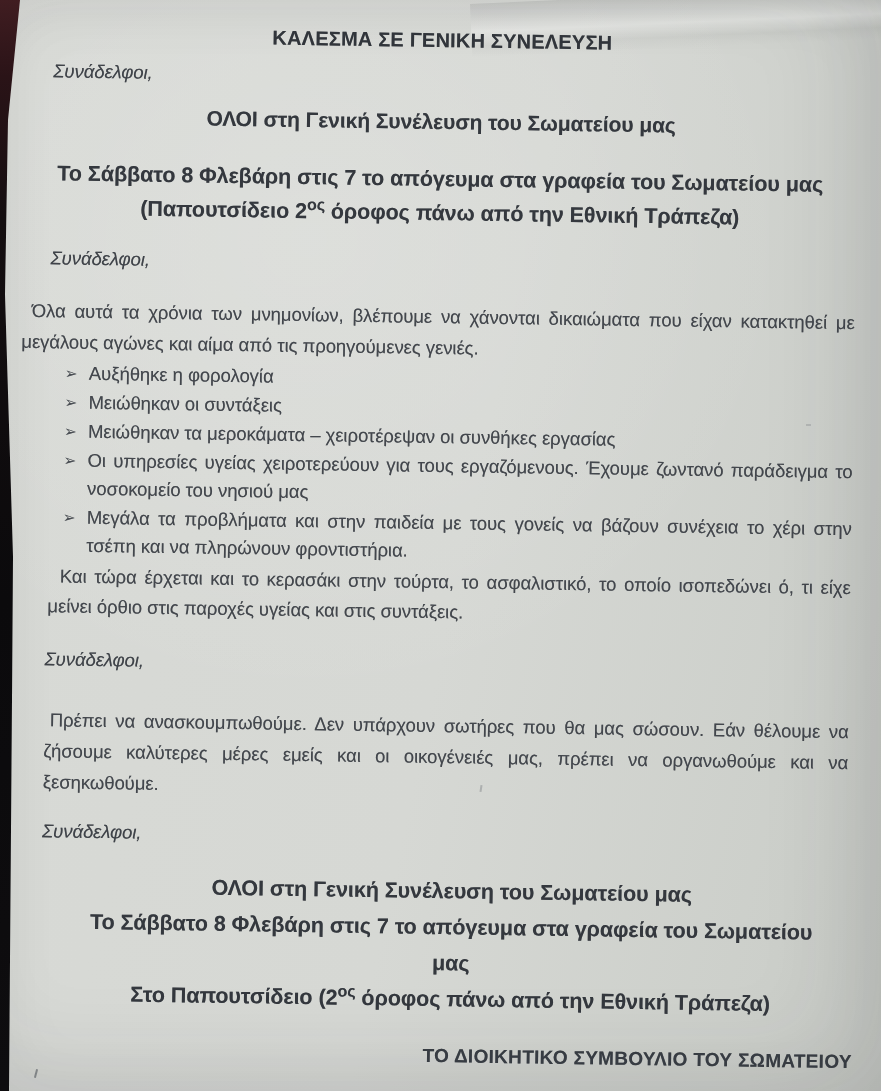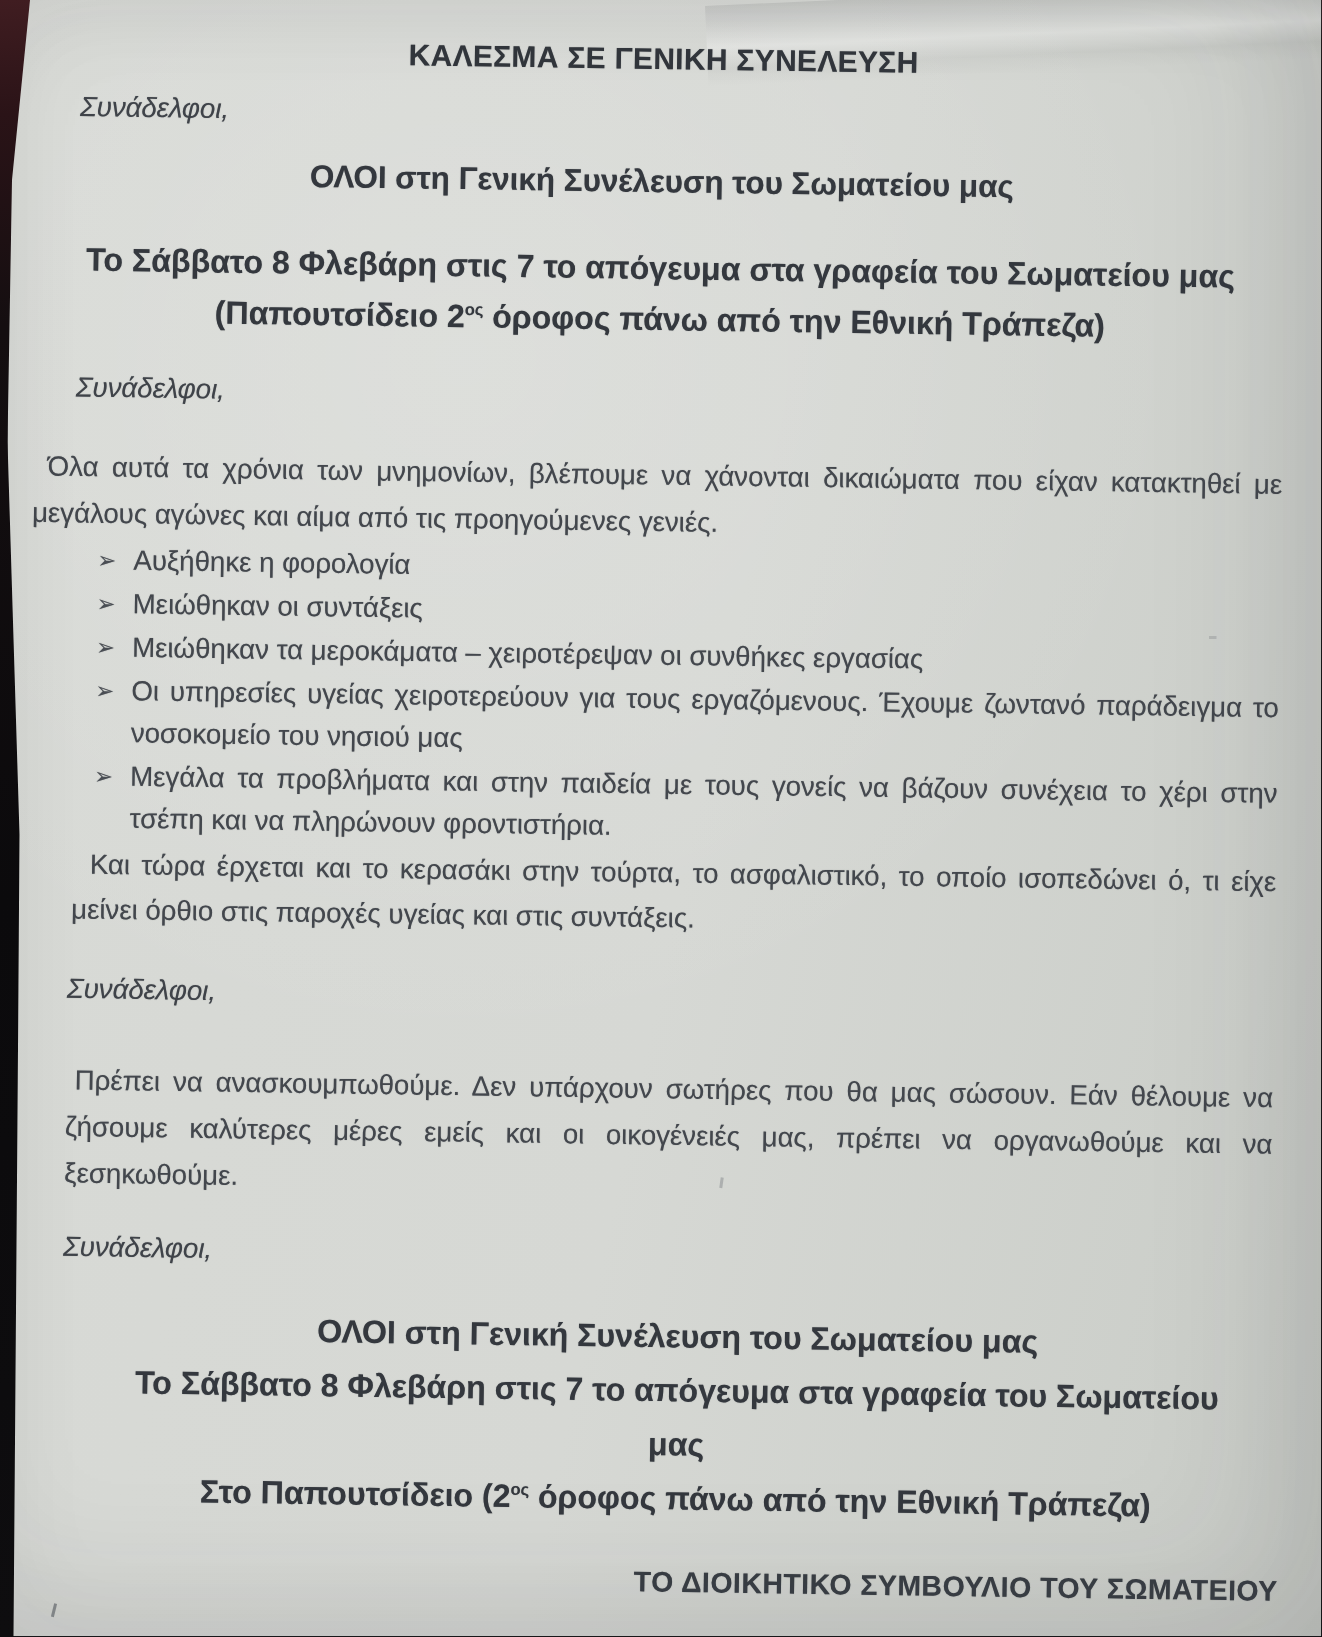--- a/index.html
+++ b/index.html
@@ -38,21 +38,21 @@
   }
   .title{margin:0;text-align:center;font-weight:bold;font-size:20px;letter-spacing:0.2px;color:#33373d;}
   .salute{margin:0;padding-left:28px;font-style:italic;font-size:18.5px;line-height:23px;color:#3f4349;}
   .s1{margin-top:13px;}
   .s2{margin-top:22px;}
   .s3{margin-top:26px;}
   .s4{margin-top:22px;}
   .h-all{margin:22px 0 0 0;text-align:center;font-weight:bold;font-size:21px;color:#34383e;}
   .h-event{margin-top:28px;text-align:center;font-weight:bold;font-size:21.5px;line-height:34px;color:#34383e;}
   .h-event .nowrap{white-space:nowrap;}
-  sup{font-size:11px;line-height:0;}
+  sup{font-size:16px;line-height:0;}
   .p-body{margin:0;text-align:justify;line-height:31px;}
   .p1{margin-top:26px;text-indent:10px;}
   .bullets{margin:2px 0 0 0;padding:0 0 0 44px;list-style:none;}
   .bullets li{position:relative;padding-left:24px;text-align:justify;line-height:28px;margin-bottom:1px;}
   .marker{position:absolute;left:0;top:0;font-family:"DejaVu Sans",sans-serif;font-size:15px;color:#4a4e54;}
   .p2{margin-top:2px;padding-left:30px;text-indent:12px;line-height:30px;}
   .p3{margin-top:34px;padding-left:28px;text-indent:6px;line-height:31px;}
   .closing{margin-top:25px;padding-left:44px;text-align:center;font-weight:bold;font-size:21.5px;line-height:36px;color:#34383e;}
   .signature{margin:28px -8px 0 0;text-align:right;font-size:19px;font-weight:600;letter-spacing:0.3px;color:#3a3f45;}
   .artifact{position:absolute;pointer-events:none;background:rgba(70,74,82,0.55);}

